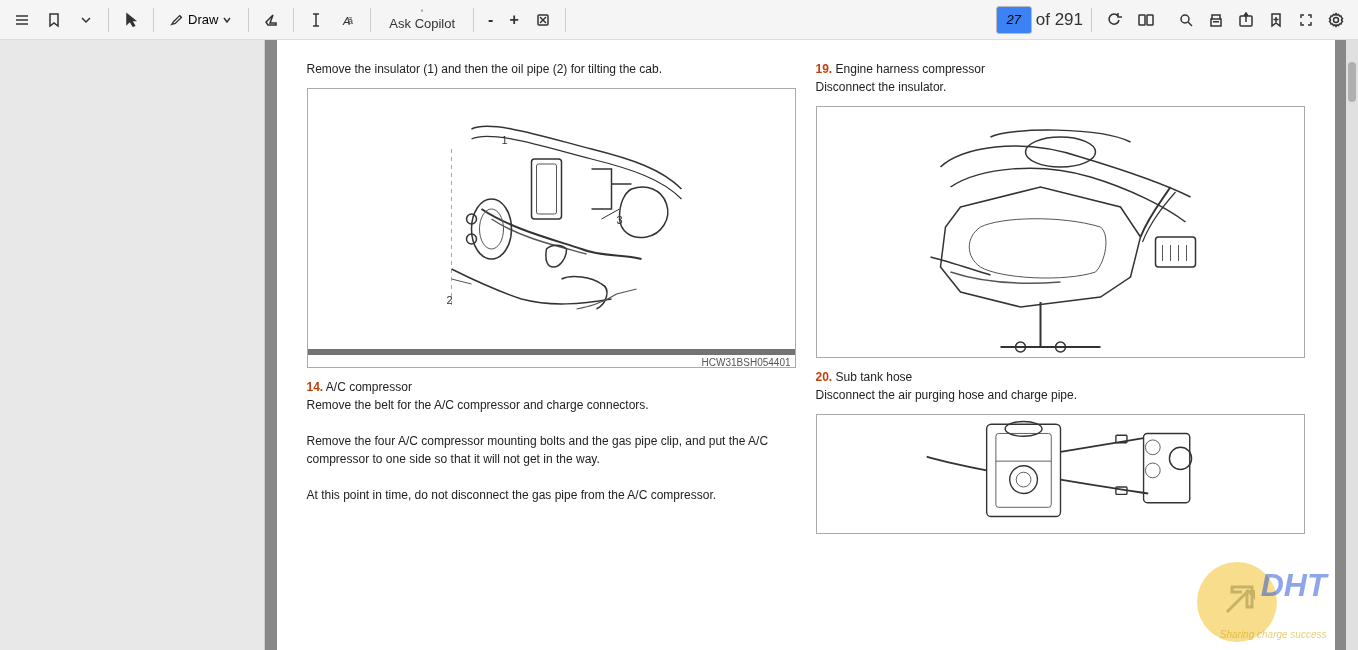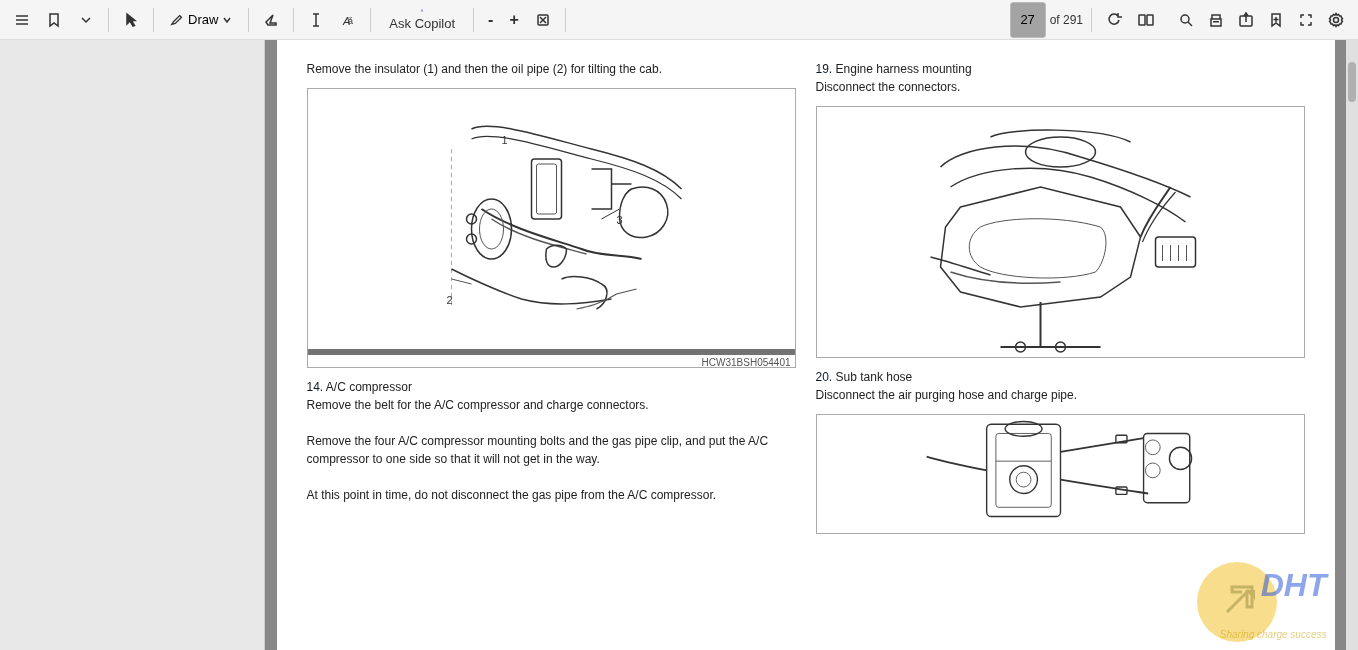--- a/index.html
+++ b/index.html
@@ -65,29 +65,30 @@
     }
 
     .page-nav {
       display: flex;
       align-items: center;
       gap: 4px;
       margin-left: auto;
     }
     .page-input {
       width: 36px;
-      height: 36px;
+      height: 28px;
       text-align: center;
       border: 1px solid #bbb;
       border-radius: 3px;
       font-size: 13px;
-      background: #a3a3a3;
+      background: #3b82f6;
+      font-style: italic;
     }
     .page-total {
-      font-size: 12px;
+      font-size: 17px;
       color: #333;
     }
 
     .right-toolbar {
       display: flex;
       align-items: center;
       gap: 2px;
       margin-left: 8px;
     }
 
@@ -150,22 +151,22 @@
     }
 
     .instruction-text {
       font-size: 12px;
       color: #222;
       line-height: 1.5;
       margin-bottom: 10px;
     }
 
     .instruction-number {
-      color: #0f172a;
-      font-weight: normal;
+      color: #c2410c;
+      font-weight: bold;
       margin-top: 37px;
     }
 
     .image-box {
       border: 1px solid #aaa;
       background: white;
       position: relative;
       overflow: hidden;
       margin-bottom: 10px;
     }
@@ -415,23 +416,23 @@
             <span>Remove the four A/C compressor mounting bolts and the gas pipe clip, and put the A/C compressor to one side so that it will not get in the way.</span>
             <br><br>
             <span>At this point in time, do not disconnect the gas pipe from the A/C compressor.</span>
           </div>
         </div>
 
         <div>
 
           <div class="instruction-text">
             <span class="instruction-number">19.</span>
-            <span>Engine harness mounting</span>
+            <span>Engine harness compressor</span>
             <br>
-            <span>Disconnect the connectors.</span>
+            <span>Disconnect the insulator.</span>
           </div>
 
           <div class="image-box" style="height:252px;">
             <svg width="100%" height="260" viewBox="0 0 320 260" style="display:block;">
               <rect x="0" y="0" width="320" height="260" fill="white"></rect>
 
               <path d="M40 60 C60 40 120 30 180 50 C230 65 270 80 290 90" fill="none" stroke="#333" stroke-width="1.5"></path>
               <path d="M50 80 C80 60 140 55 190 70 C230 82 265 100 285 115" fill="none" stroke="#333" stroke-width="1.5"></path>
 
               <path d="M60 100 L140 80 L220 100 L240 130 L230 170 L200 190 L120 200 L60 185 L40 160 L45 120 Z" fill="none" stroke="#333" stroke-width="1.5"></path>

